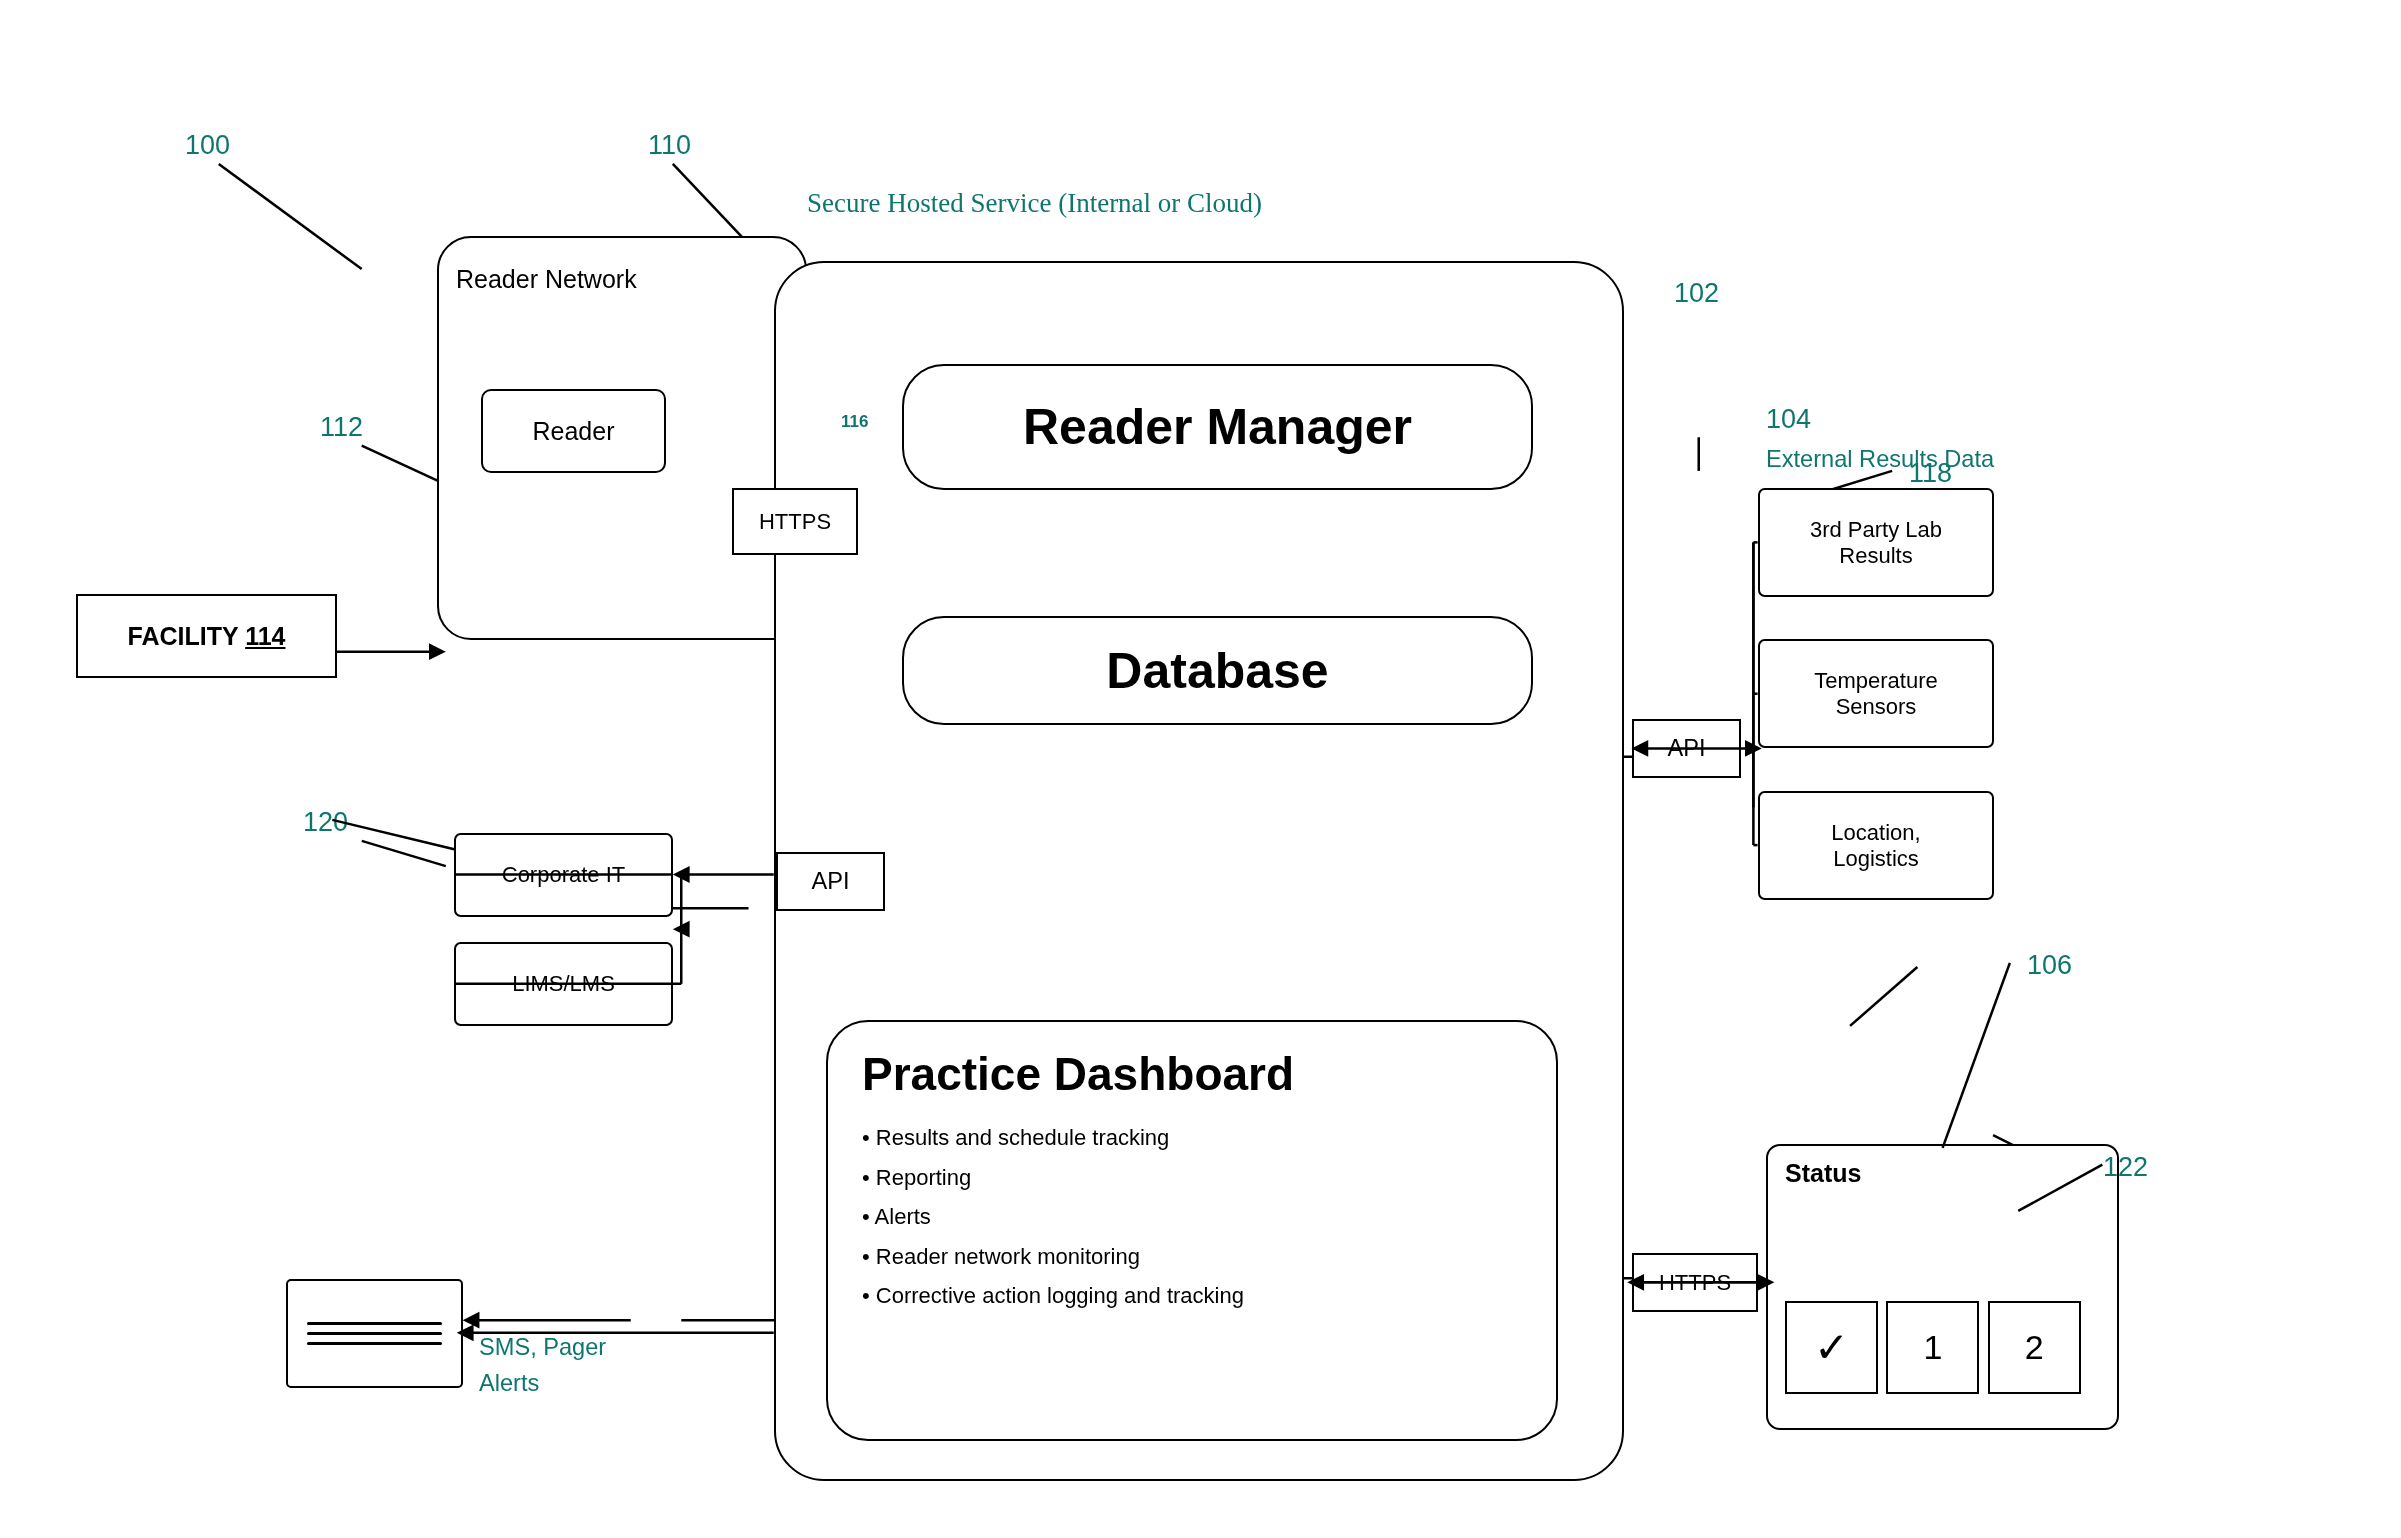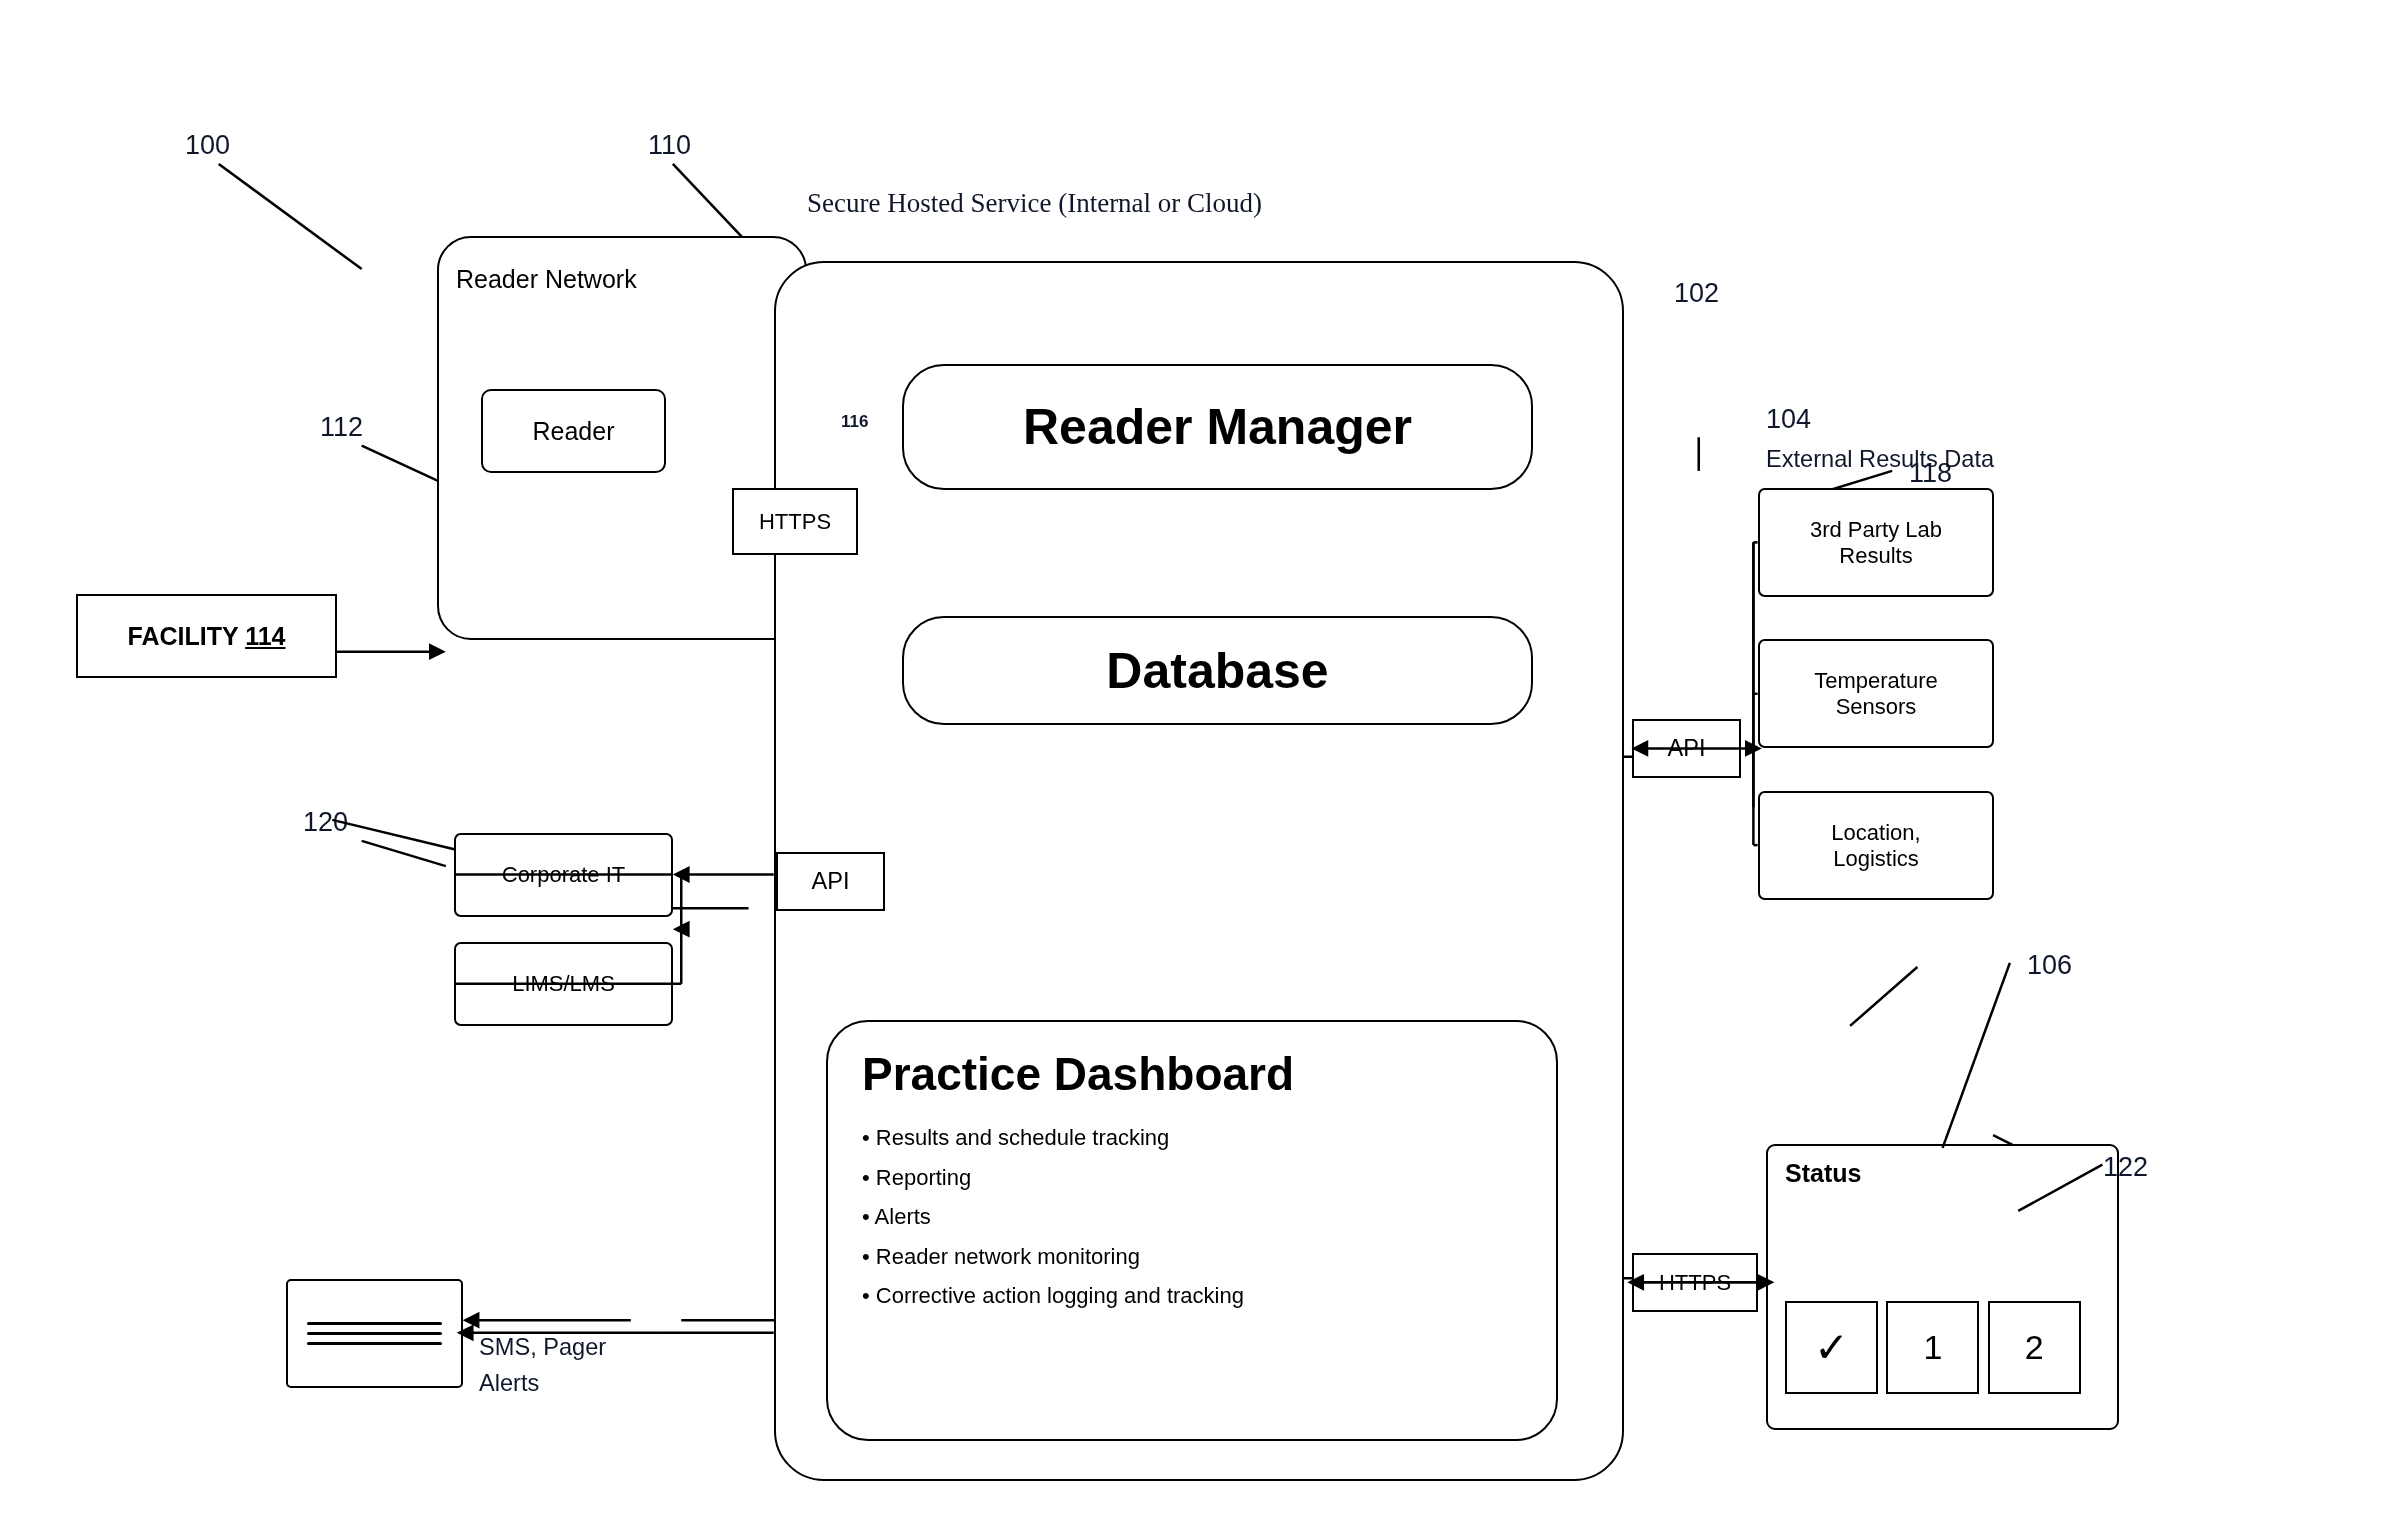--- a/index.html
+++ b/index.html
@@ -13,21 +13,21 @@
     }
     .diagram-container {
       position: absolute;
       top: 0; left: 0;
       width: 2401px;
       height: 1538px;
     }
     .label {
       position: absolute;
       font-size: 23.6px;
-      color: #0f172a;
+      color: #0f766e;
       font-family: Arial, sans-serif;
     }
     
     .box {
       position: absolute;
       border: 2.5px solid #000;
       background: #fff;
       border-radius: 0;
       display: flex;
       align-items: center;
@@ -255,21 +255,21 @@
 
     <polygon points="820,1095 800,1105 820,1115" fill="#000"></polygon>
 
     <line x1="395" y1="975" x2="540" y2="1010" stroke="#000" stroke-width="3"></line>
   </svg>
 
   <div class="box" style="left:1632px; top:1253px; width:126px; height:59px; background:#fff;">
     <span style="font-size:22px;">HTTPS</span>
   </div>
 
-  <div class="box" style="left:1766px; top:1144px; width:353px; height:286px; border-radius:9px;">
+  <div class="box" style="left:1766px; top:1144px; width:353px; height:286px; border-radius:14px;">
     <div style="position:absolute; top:12.6px; left:17px; font-size:25px; font-weight:bold;">
       <span>Status</span>
     </div>
 
     <div style="position:absolute; bottom:34px; left:17px; display:flex; gap:8.4px;">
 
       <div class="box" style="position:static; width:93px; height:93px; font-size:42px;">✓</div>
 
       <div class="box" style="position:static; width:93px; height:93px; font-size:34px;">1</div>
 

